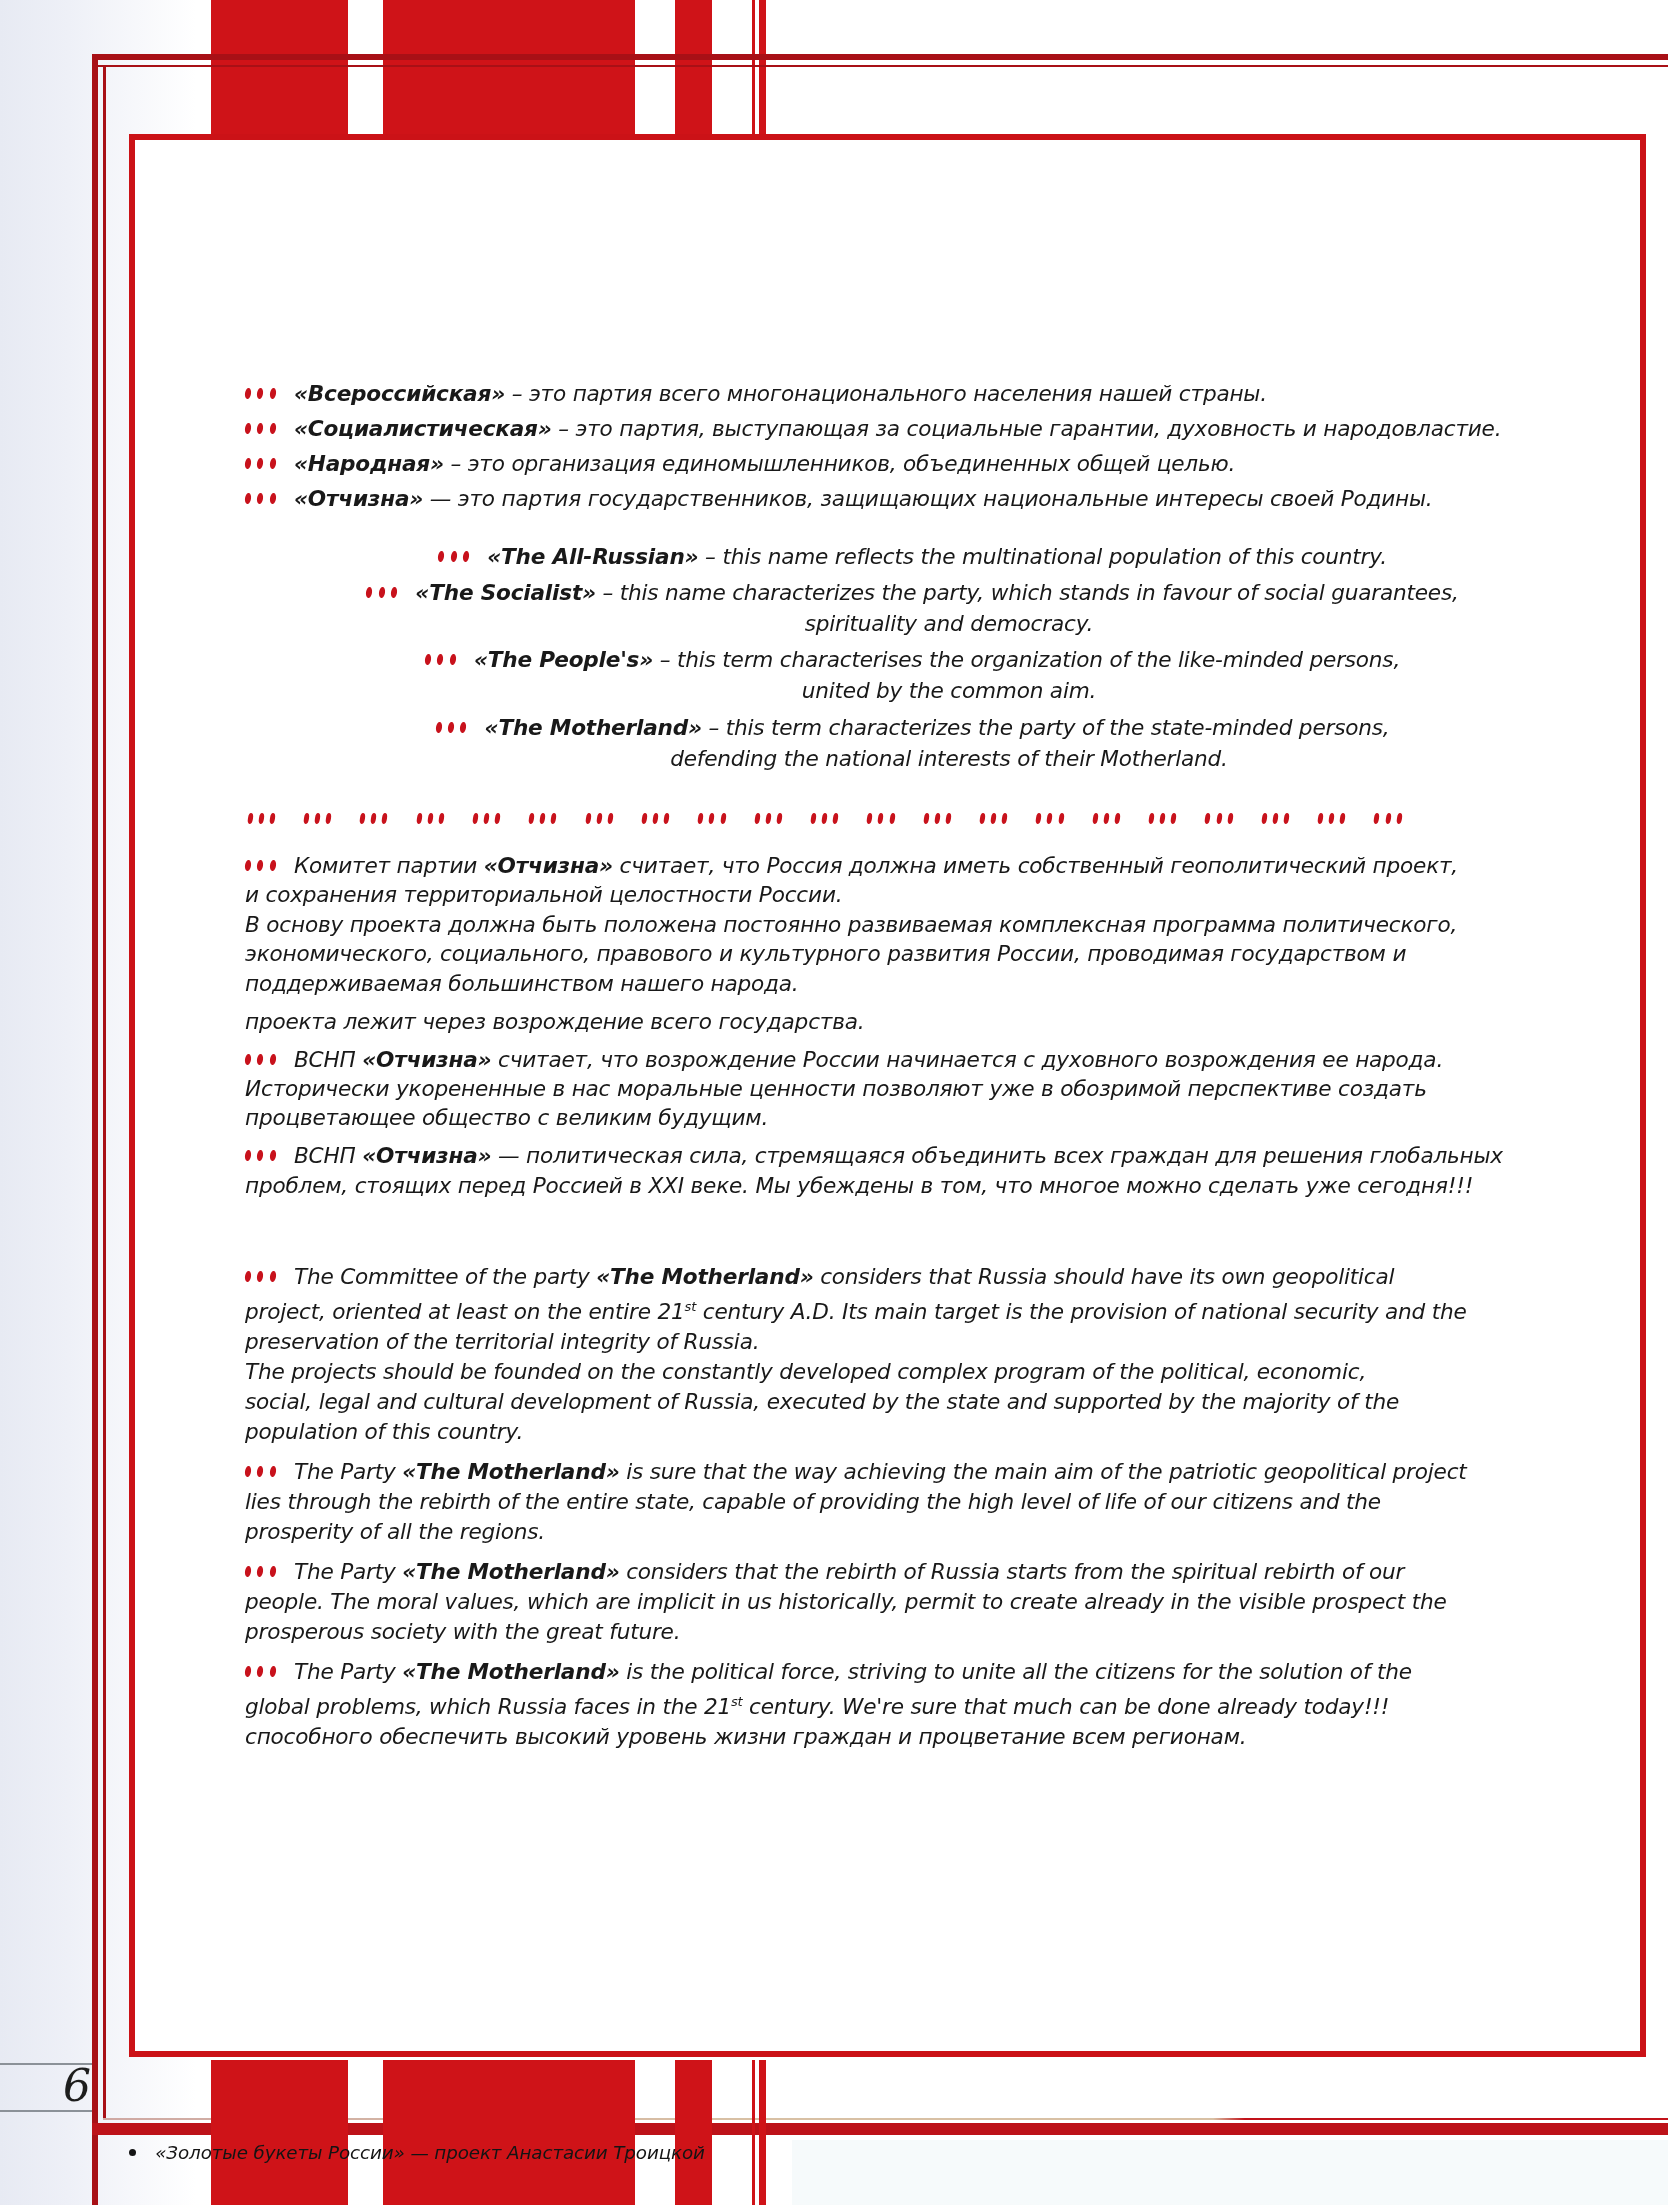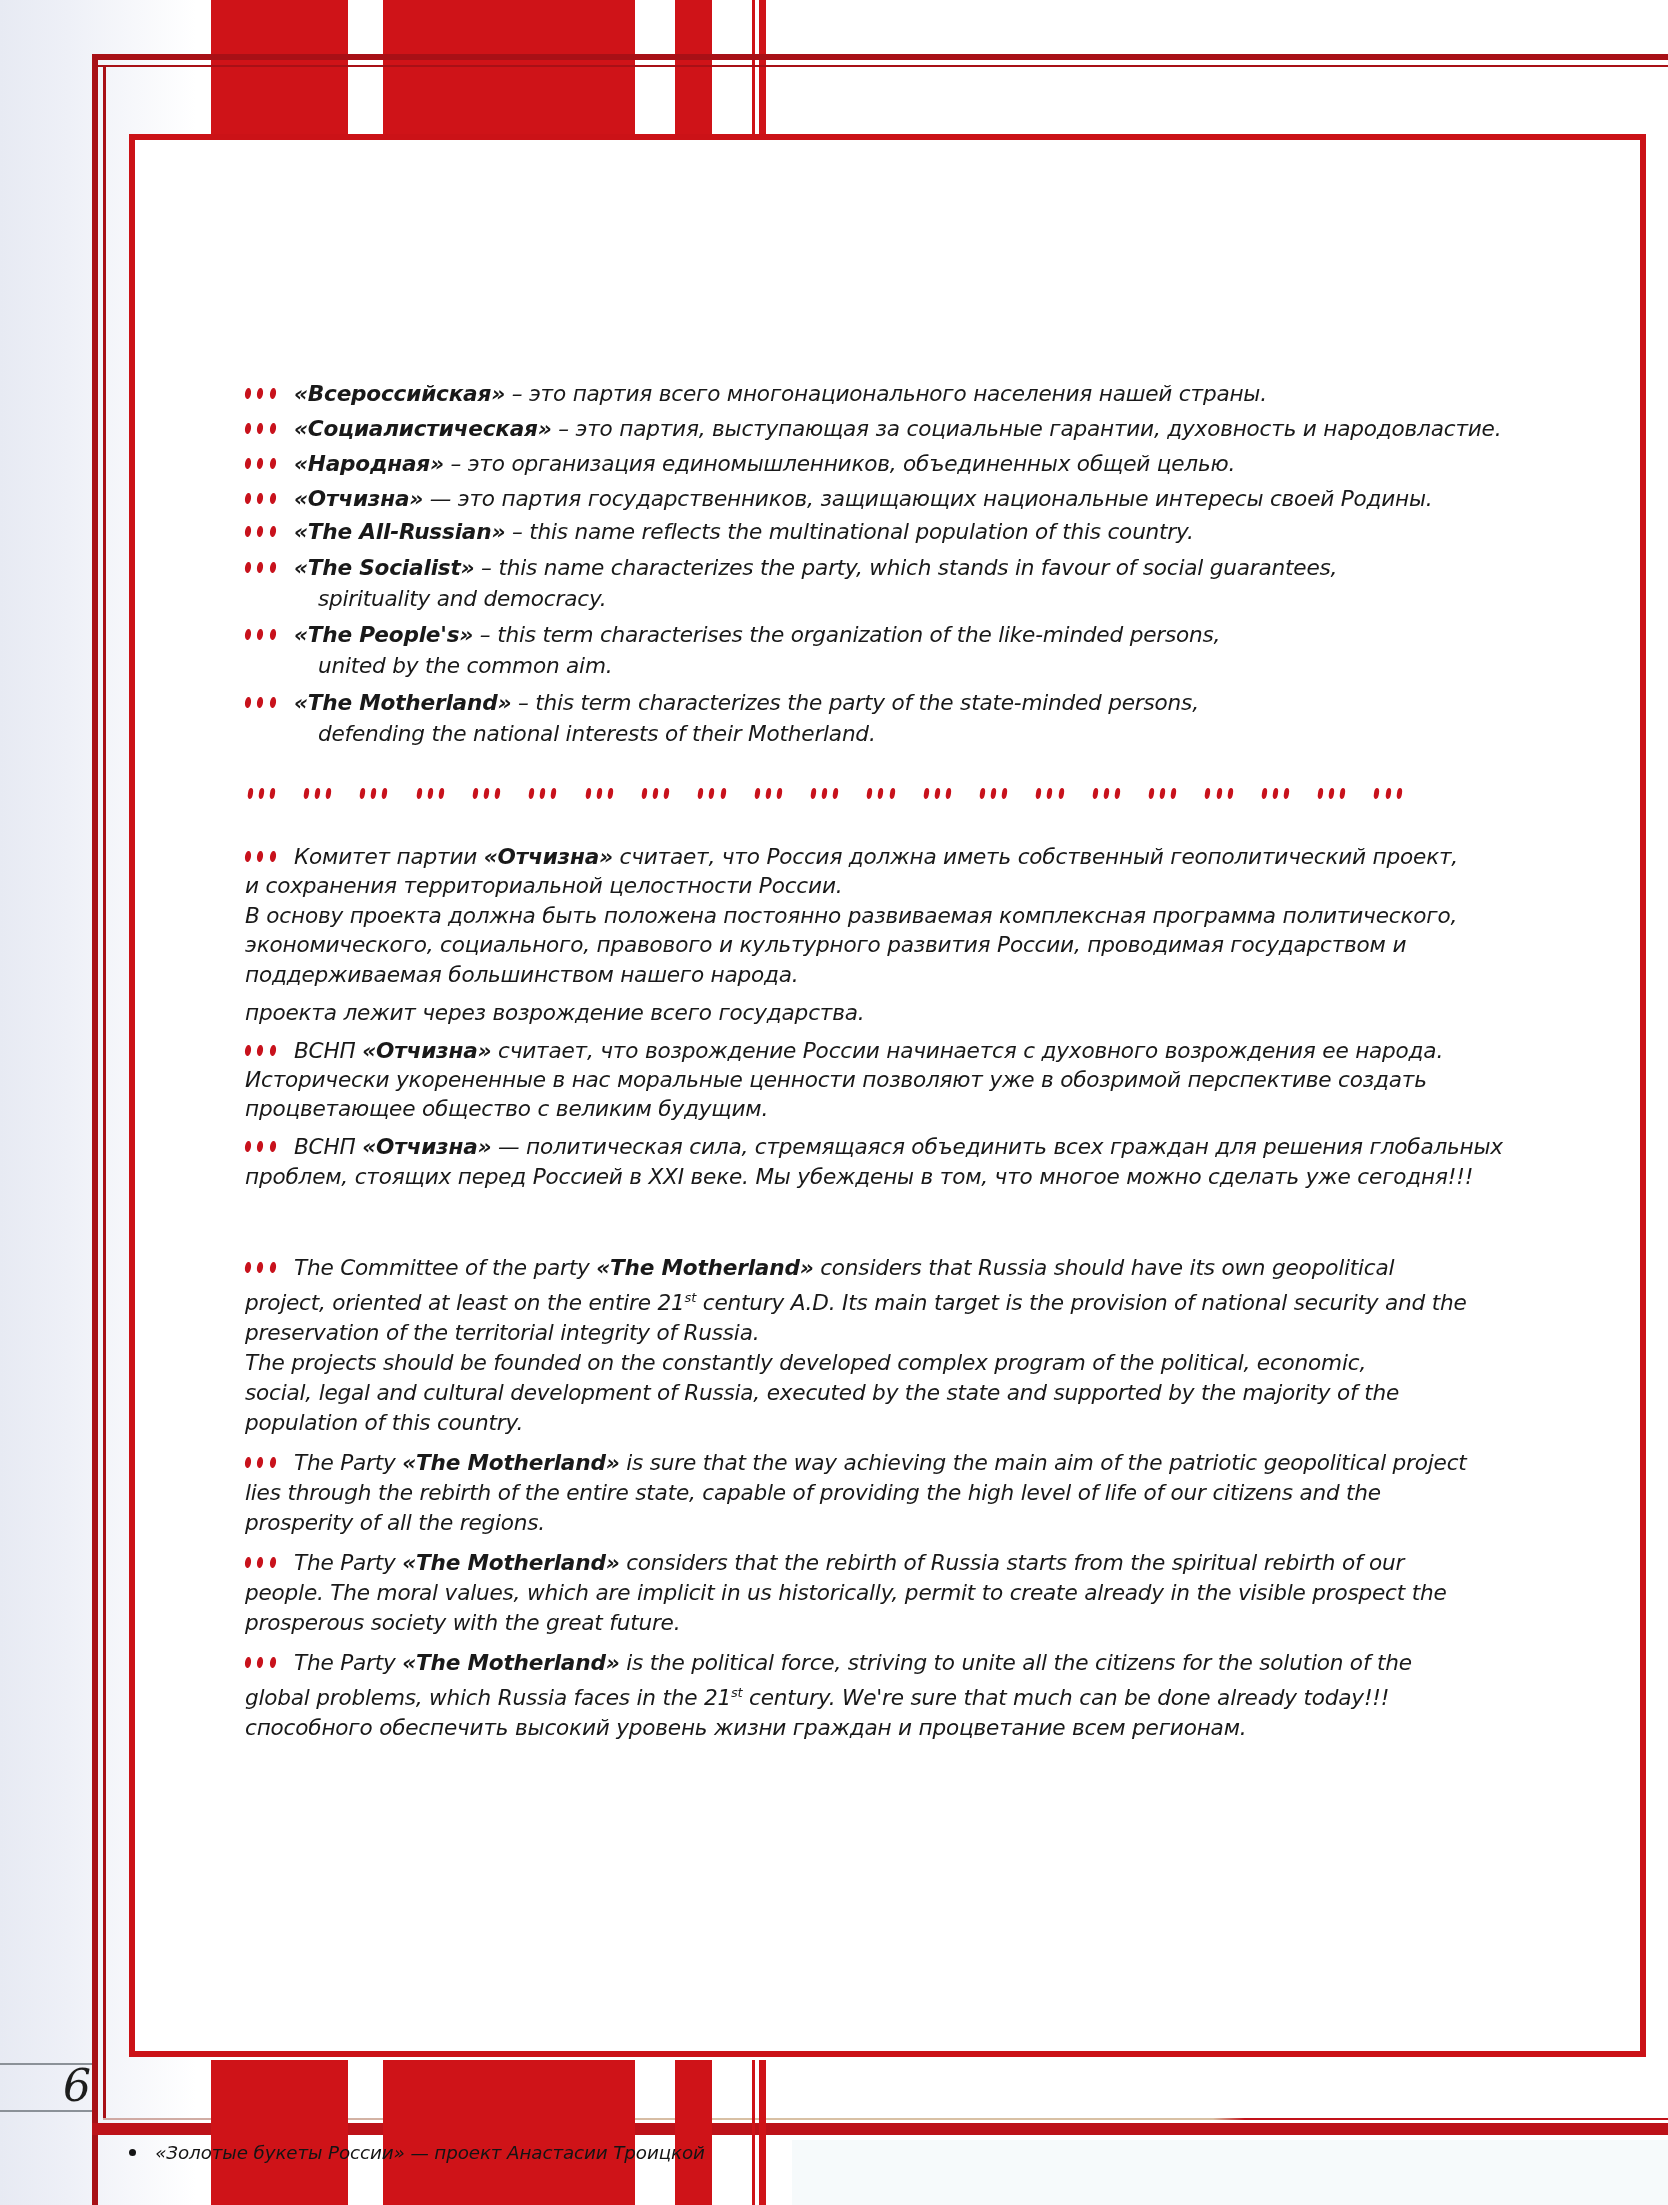--- a/index.html
+++ b/index.html
@@ -40,31 +40,31 @@
     font-style:italic;color:#191919;font-size:21.6px;letter-spacing:-0.2px;}
   .b{font-weight:bold;}
   sup{font-size:0.6em;}
   .line{white-space:nowrap;}
 
   .tridots{display:inline-flex;gap:6.5px;margin-right:18.3px;transform:translateY(-2px);}
   .tridots .dot{width:5.9px;height:11px;border-radius:50%;background:#c8121c;display:inline-block;
     transform:rotate(9deg);}
 
   .list-ru .line{line-height:35px;}
-  .list-en{}
+  .list-en{margin-top:25px;text-align:center;}
   .list-en .line{line-height:31px;}
   .list-en .blk{margin-bottom:5.2px;}
   .list .cont{padding-left:73px;}
 
   .divider{margin-top:41px;margin-left:2.6px;display:flex;gap:29px;}
   .divider .tridots{margin-right:0;gap:5.9px;}
   .divider .tridots .dot{width:5.2px;height:10.5px;}
 
   .paras .line{line-height:29.4px;}
-  .paras-ru{margin-top:42px;}
+  .paras-ru{margin-top:26px;}
   .paras-en{margin-top:62px;}
   .paras-en .line{line-height:30px;}
   .paras .blk.dotted:not(:first-child){margin-top:8.5px;}
   .paras-en .blk.dotted:not(:first-child){margin-top:9.8px;}
 
   
   .pn-line{position:absolute;left:0;width:92px;height:2px;background:#8b9198;z-index:6;}
   .pn-line.top{top:2063px;}
   .pn-line.bot{top:2110px;}
   .page-number{position:absolute;left:58px;top:2063px;width:38px;z-index:6;

